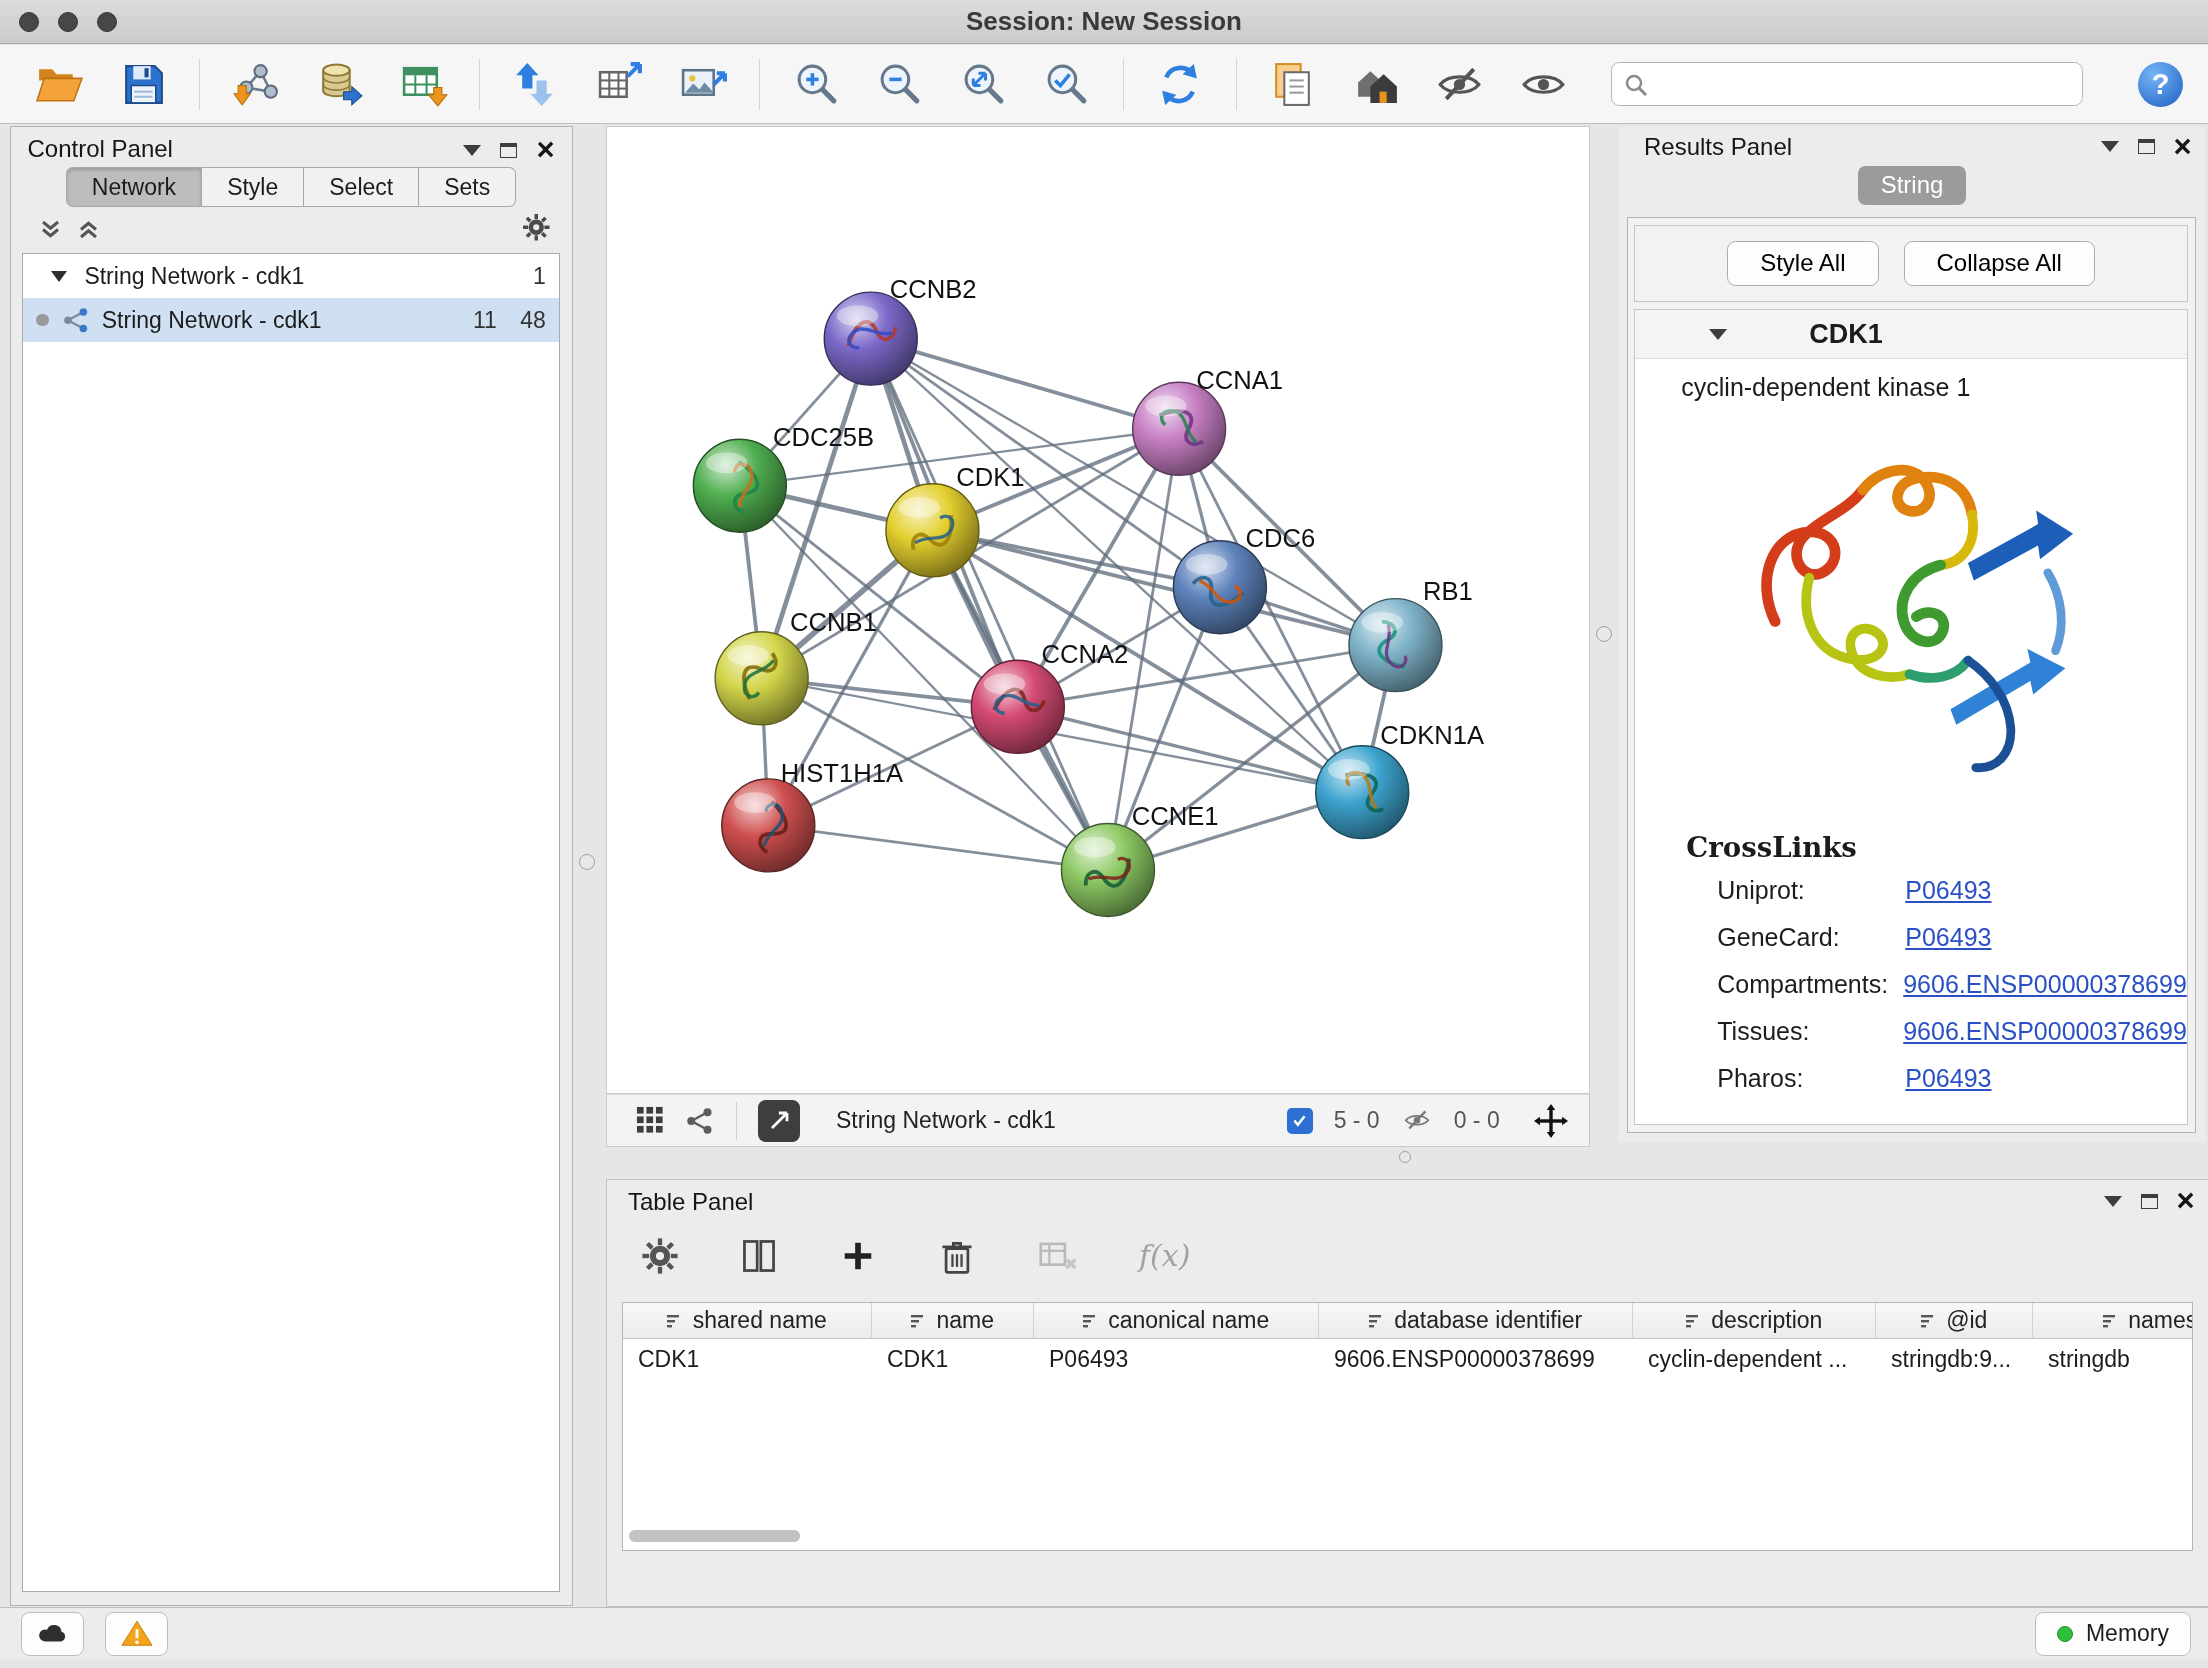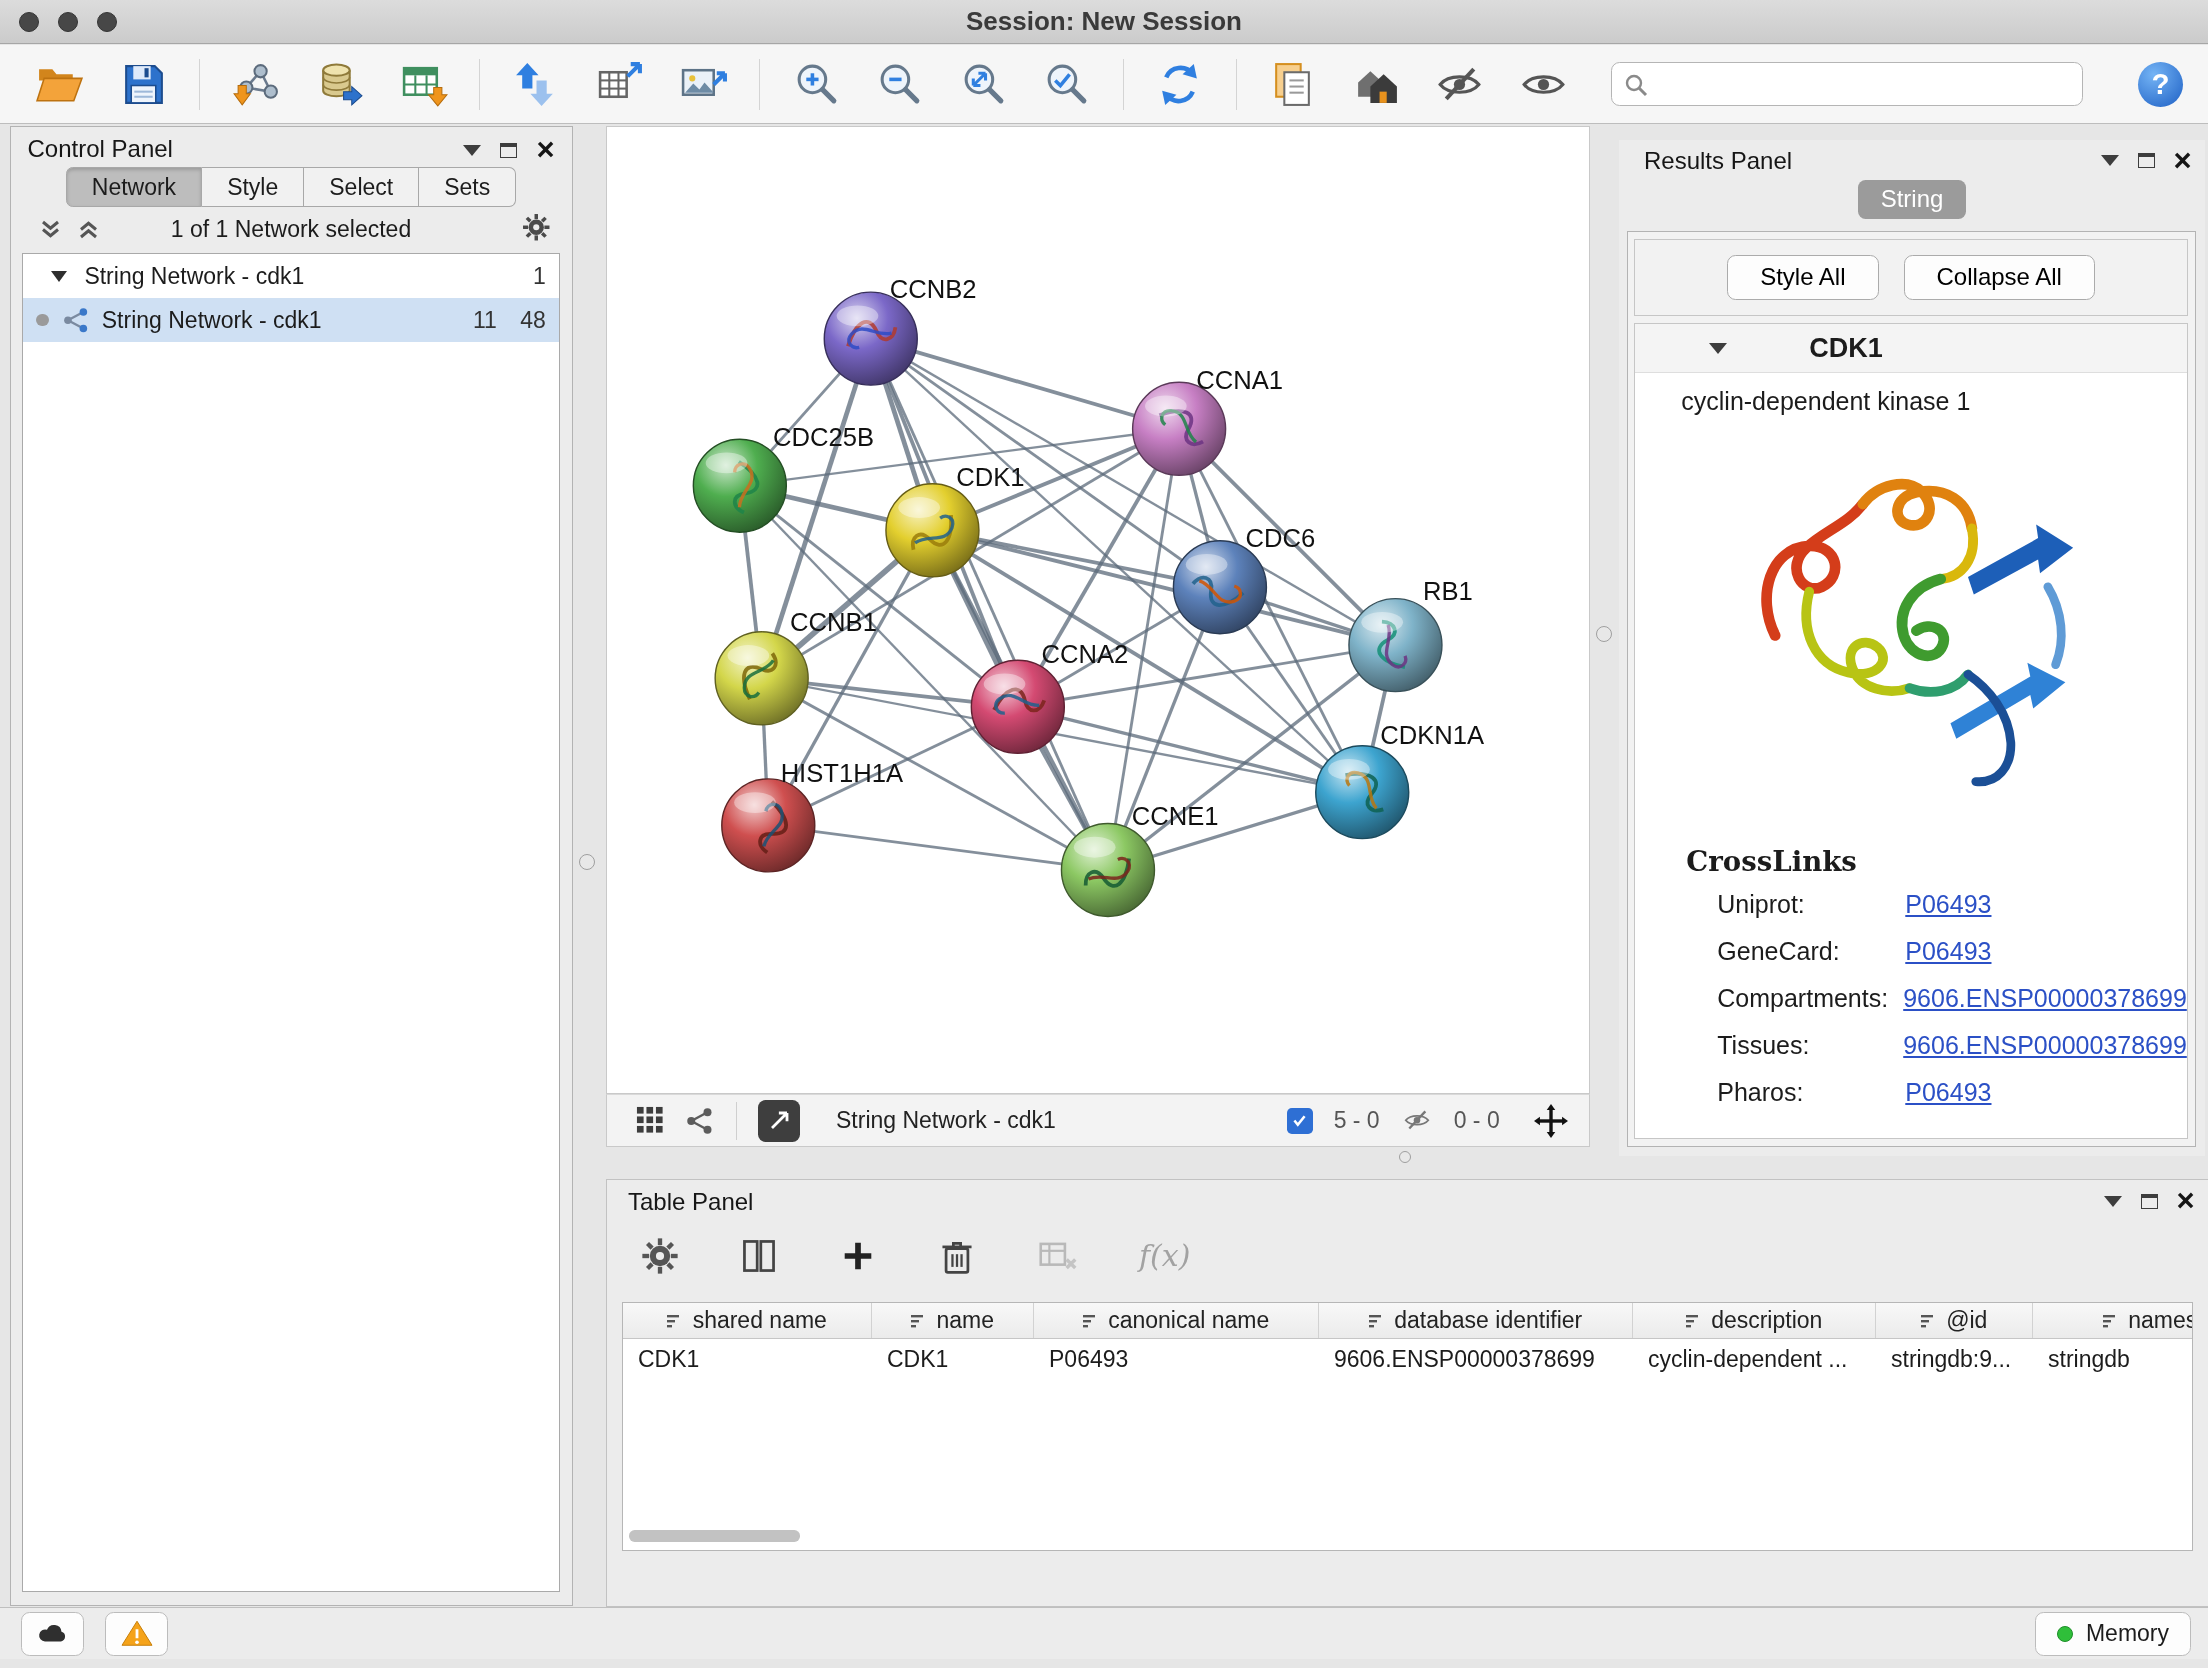--- a/index.html
+++ b/index.html
@@ -62,21 +62,21 @@
 
   #network-footer { position:absolute; left:606px; top:1094px; width:984px; height:53px; background:#f3f3f3;
     border:1px solid #c9c9c9; border-top:1px solid #d9d9d9; display:flex; align-items:center; padding:0 21px 0 28.5px; gap:21px; }
   .nf-text { font-size:23px; color:#222; margin-left:15px; }
   .nf-count { font-size:23px; color:#555; }
   .nf-export { width:42px; height:42px; background:#3e3e3e; border-radius:7.6px; display:flex; align-items:center; justify-content:center; }
   .nf-check { width:26px; height:26px; background:#2e6fd4; border-radius:4.8px; display:flex; align-items:center; justify-content:center; }
   .vsep { width:1px; height:38px; background:#cfcfcf; }
 
   
-  #results-panel { position:absolute; left:1619px; top:140px; width:586px; height:1016px; background:#ececec; }
+  #results-panel { position:absolute; left:1619px; top:126px; width:586px; height:1016px; background:#ececec; }
   .rp-head { height:38px; display:flex; align-items:center; padding:3.8px 13.3px 0 25px; }
   .string-badge { width:108px; height:39px; margin:1.9px auto 0 auto; background:#9b9b9b; border-radius:7.6px;
     color:#fff; font-size:24px; display:flex; align-items:center; justify-content:center; }
   .rp-body { position:absolute; left:7.6px; right:9.5px; top:91px; bottom:9.5px; background:#f2f2f2; border:1px solid #b3b3b3;
     display:flex; flex-direction:column; padding:6.7px; }
   .rp-buttonbox { border:1px solid #c6c6c6; padding:15px 0; display:flex; justify-content:center; gap:25px; background:#f2f2f2; }
   .rp-btn { height:45px; padding:0 32px; background:#fdfdfd; border:1px solid #ababab; border-radius:8.6px; font-size:24px; font-family:inherit; cursor:pointer; }
   .rp-card { border:1px solid #c6c6c6; background:#fff; margin-top:7.6px; flex:1; overflow:hidden; }
   .rp-card-head { height:49px; display:flex; align-items:center; background:#f4f4f4; border-bottom:1px solid #dedede; }
   .rp-card-head .tri { margin-left:74px; }
@@ -297,21 +297,20 @@
   </div>
   <div class="cp-status">
     <span class="chevs">
       <svg width="25" height="25" viewBox="0 0 20 20">
         <path d="M4 4 l6 5 6-5 M4 10 l6 5 6-5" stroke="#555" stroke-width="2.4" fill="none"></path>
       </svg>
       <svg width="25" height="25" viewBox="0 0 20 20">
         <path d="M4 16 l6-5 6 5 M4 10 l6-5 6 5" stroke="#555" stroke-width="2.4" fill="none"></path>
       </svg>
     </span>
-    <span class="cp-status-text">1 of 1 Network selected</span>
     <span class="cp-gear">
       <svg width="28.5" height="28.5" viewBox="0 0 28 28">
         <g stroke="#4a4a4a" stroke-width="3.4">
           <line x1="14" y1="1" x2="14" y2="6"></line>
             <line x1="14" y1="22" x2="14" y2="27"></line>
           <line x1="1" y1="14" x2="6" y2="14"></line>
             <line x1="22" y1="14" x2="27" y2="14"></line>
           <line x1="4.8" y1="4.8" x2="8.2" y2="8.2"></line>
             <line x1="19.8" y1="19.8" x2="23.2" y2="23.2"></line>
           <line x1="4.8" y1="23.2" x2="8.2" y2="19.8"></line>

